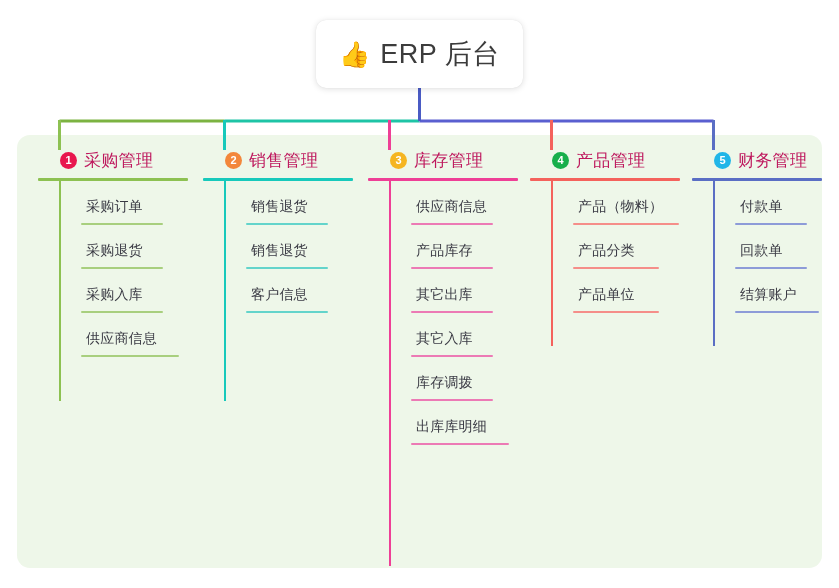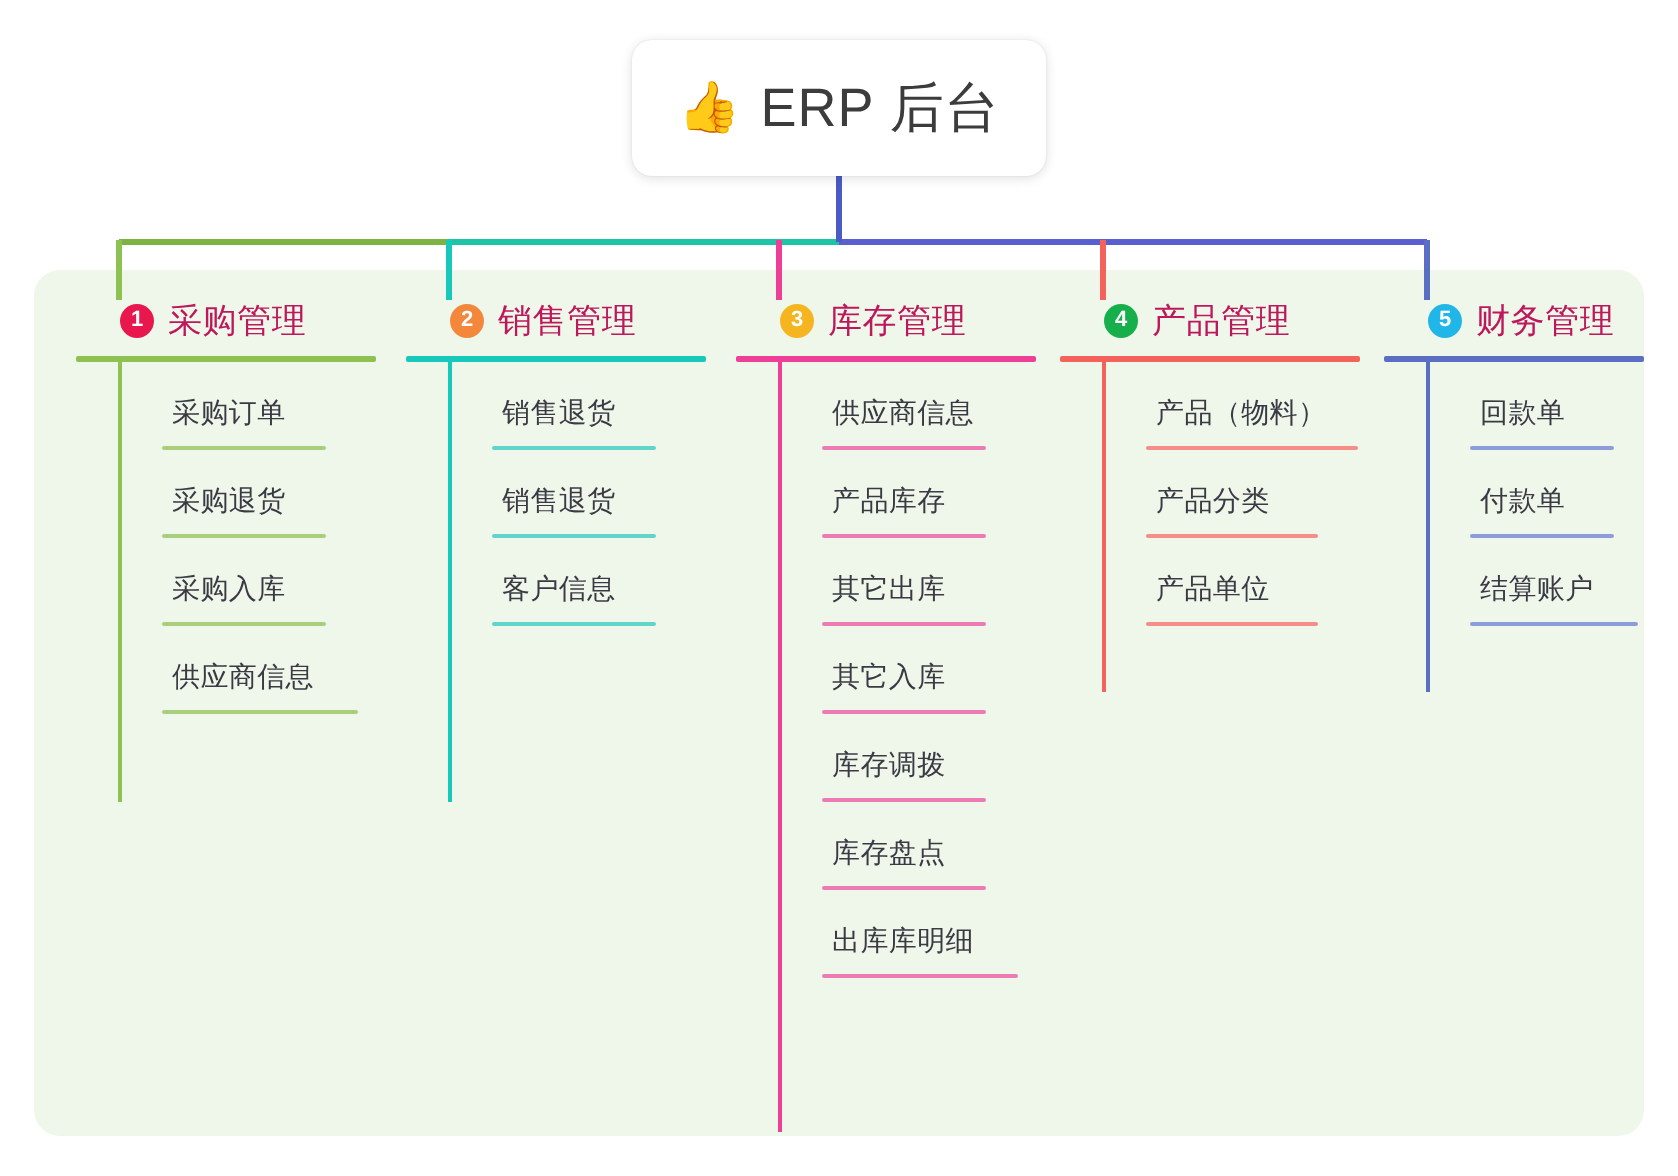--- a/index.html
+++ b/index.html
@@ -229,24 +229,20 @@
         </div>
         <div class="item">
           <span class="item-label">其它入库</span>
           <div class="item-rule" style="background: rgb(236, 122, 181); width: 82px;"></div>
         </div>
         <div class="item">
           <span class="item-label">库存调拨</span>
           <div class="item-rule" style="background: rgb(236, 122, 181); width: 82px;"></div>
         </div>
         <div class="item">
-          <span class="item-label">库存盘点</span>
-          <div class="item-rule" style="background: rgb(236, 122, 181); width: 82px;"></div>
-        </div>
-        <div class="item">
           <span class="item-label">出库库明细</span>
           <div class="item-rule" style="background: rgb(236, 122, 181); width: 98px;"></div>
         </div>
       </div>
     </div>
     <div class="column" style="left: 530px; width: 150px;">
       <div class="col-head">
         <span class="badge" style="background: rgb(23, 175, 75);">4</span>
         <span class="col-title">产品管理</span>
       </div>
@@ -269,26 +265,26 @@
     </div>
     <div class="column" style="left: 692px; width: 130px;">
       <div class="col-head">
         <span class="badge" style="background: rgb(33, 182, 232);">5</span>
         <span class="col-title">财务管理</span>
       </div>
       <div class="head-rule" style="background: rgb(90, 110, 196); width: 130px;"></div>
       <div class="items">
         <div class="spine" style="background: rgb(90, 110, 196); height: 165px;"></div>
         <div class="item">
+          <span class="item-label">付款单</span>
+          <div class="item-rule" style="background: rgb(141, 155, 216); width: 72px;"></div>
+        </div>
+        <div class="item">
           <span class="item-label">回款单</span>
           <div class="item-rule" style="background: rgb(141, 155, 216); width: 72px;"></div>
         </div>
         <div class="item">
-          <span class="item-label">付款单</span>
-          <div class="item-rule" style="background: rgb(141, 155, 216); width: 72px;"></div>
-        </div>
-        <div class="item">
           <span class="item-label">结算账户</span>
           <div class="item-rule" style="background: rgb(141, 155, 216); width: 84px;"></div>
         </div>
       </div>
     </div>
   </div>
 
 </body></html>

